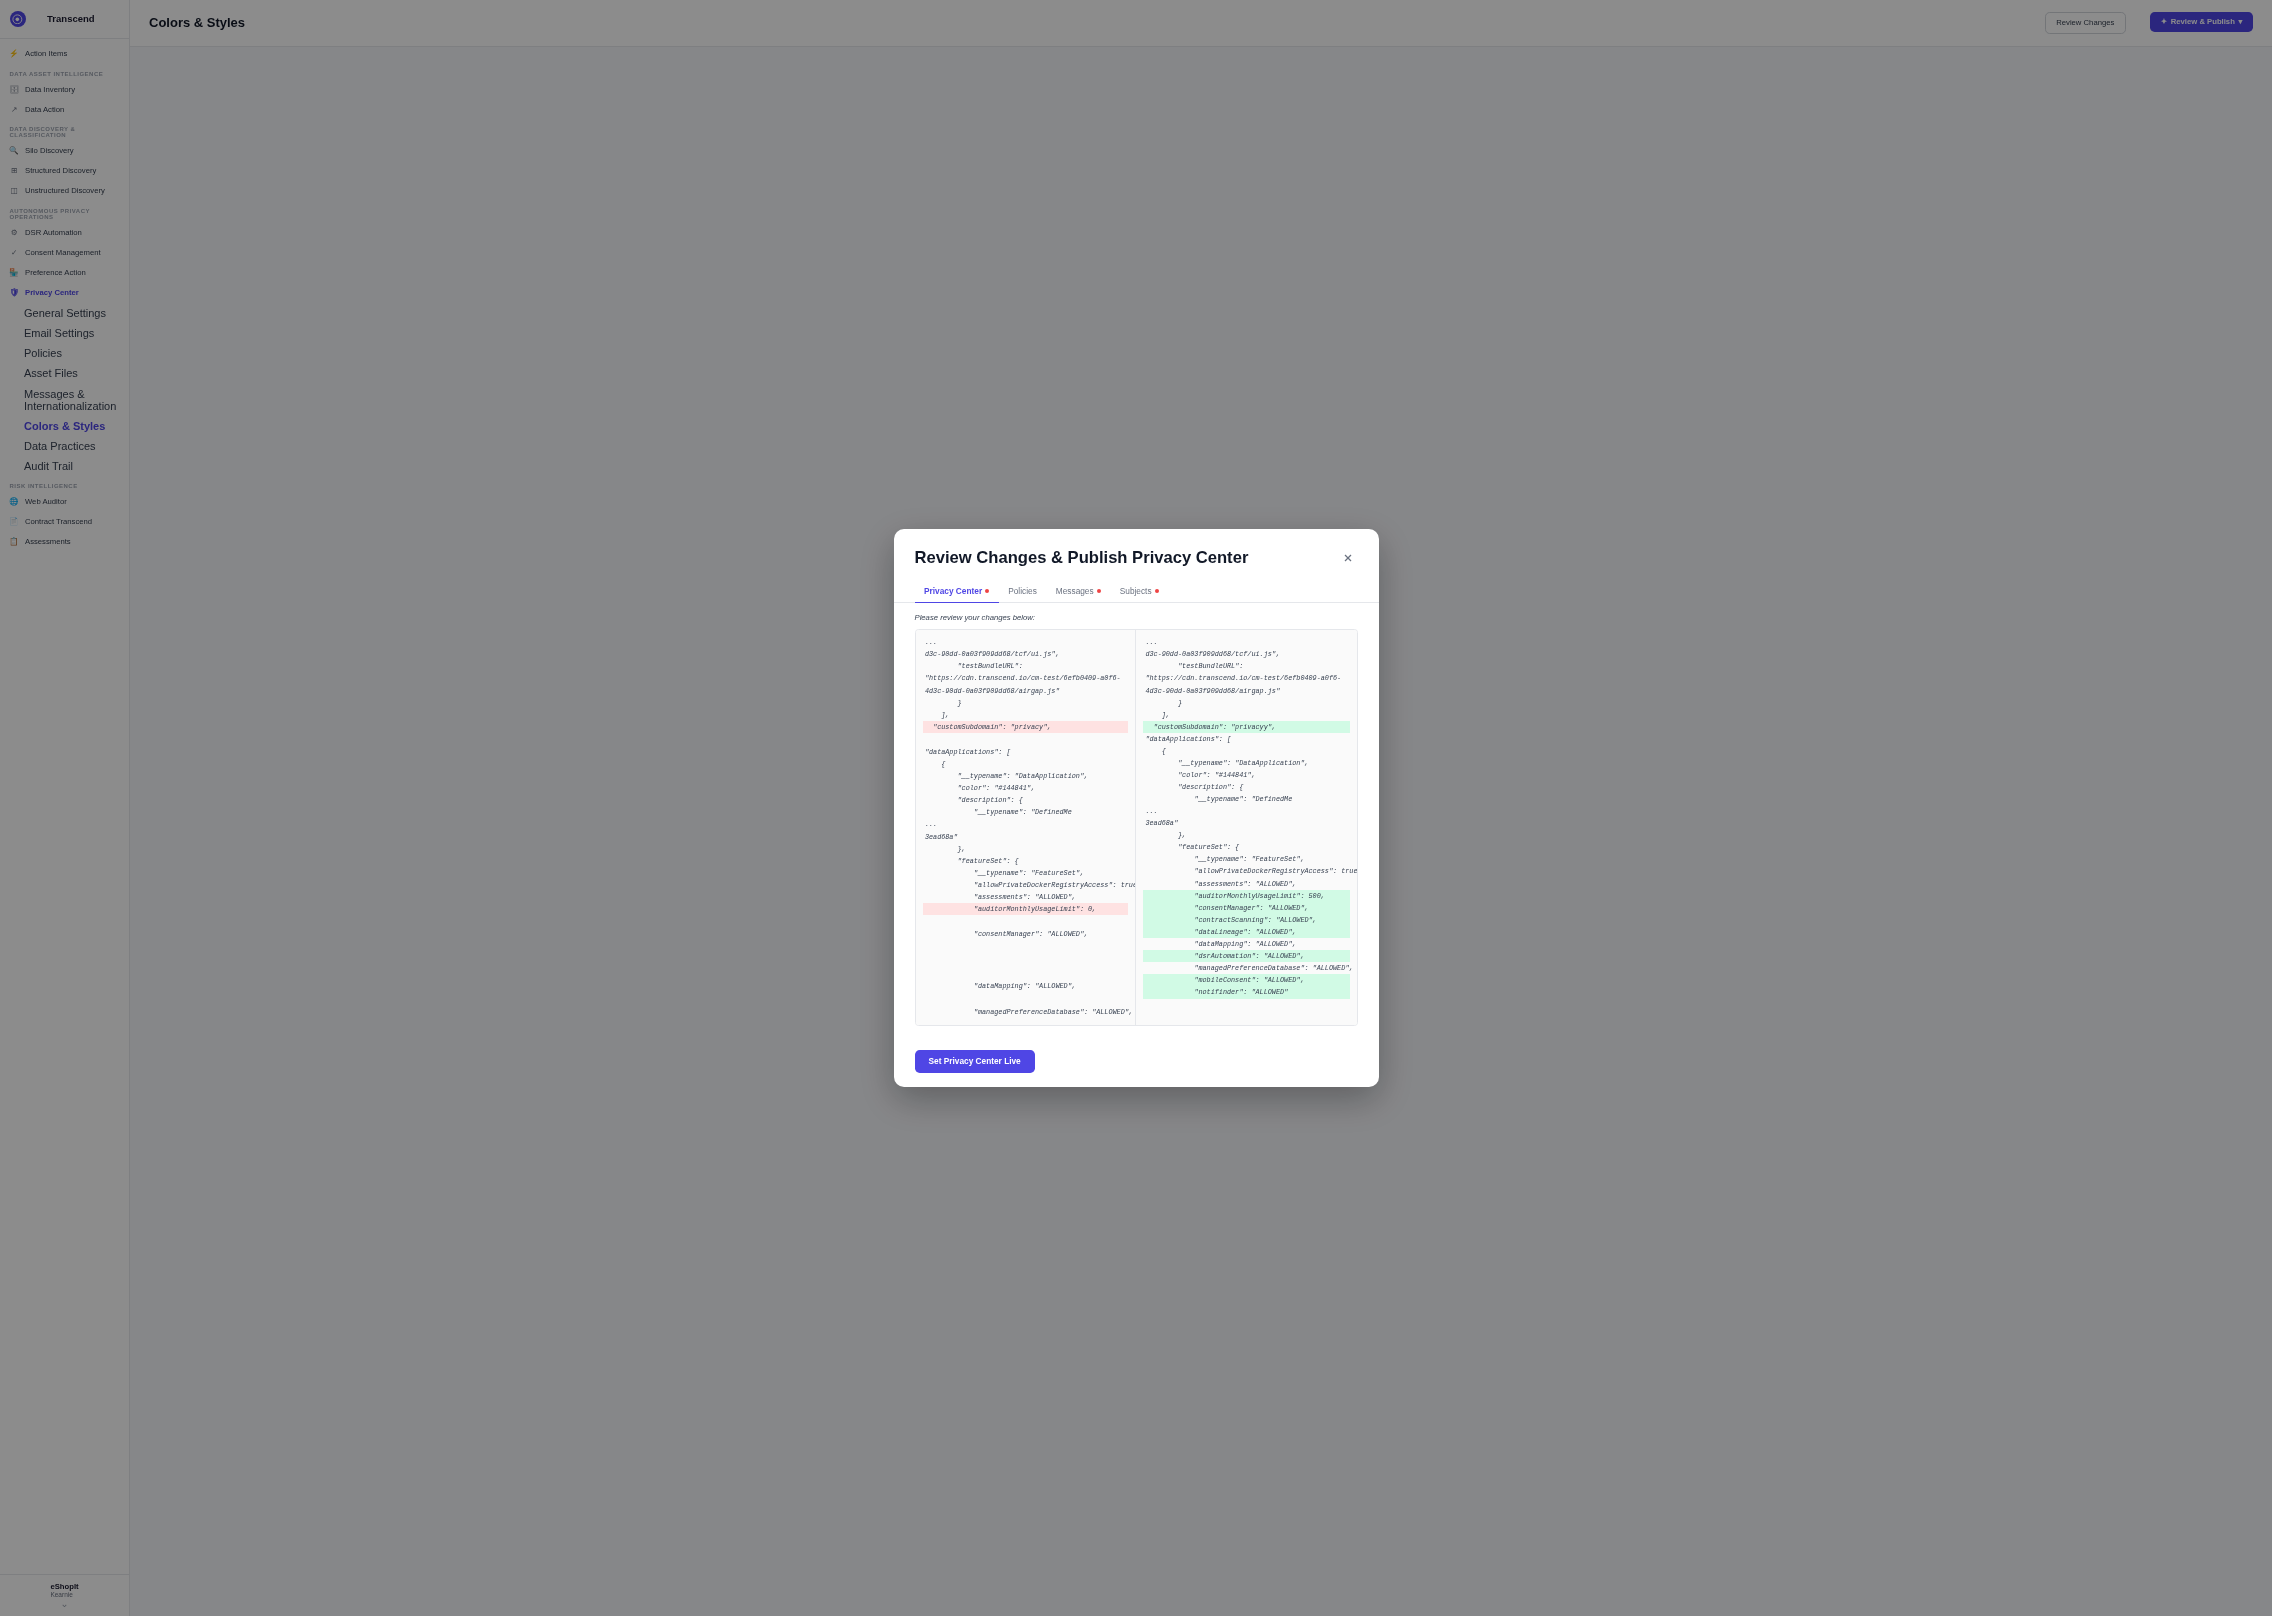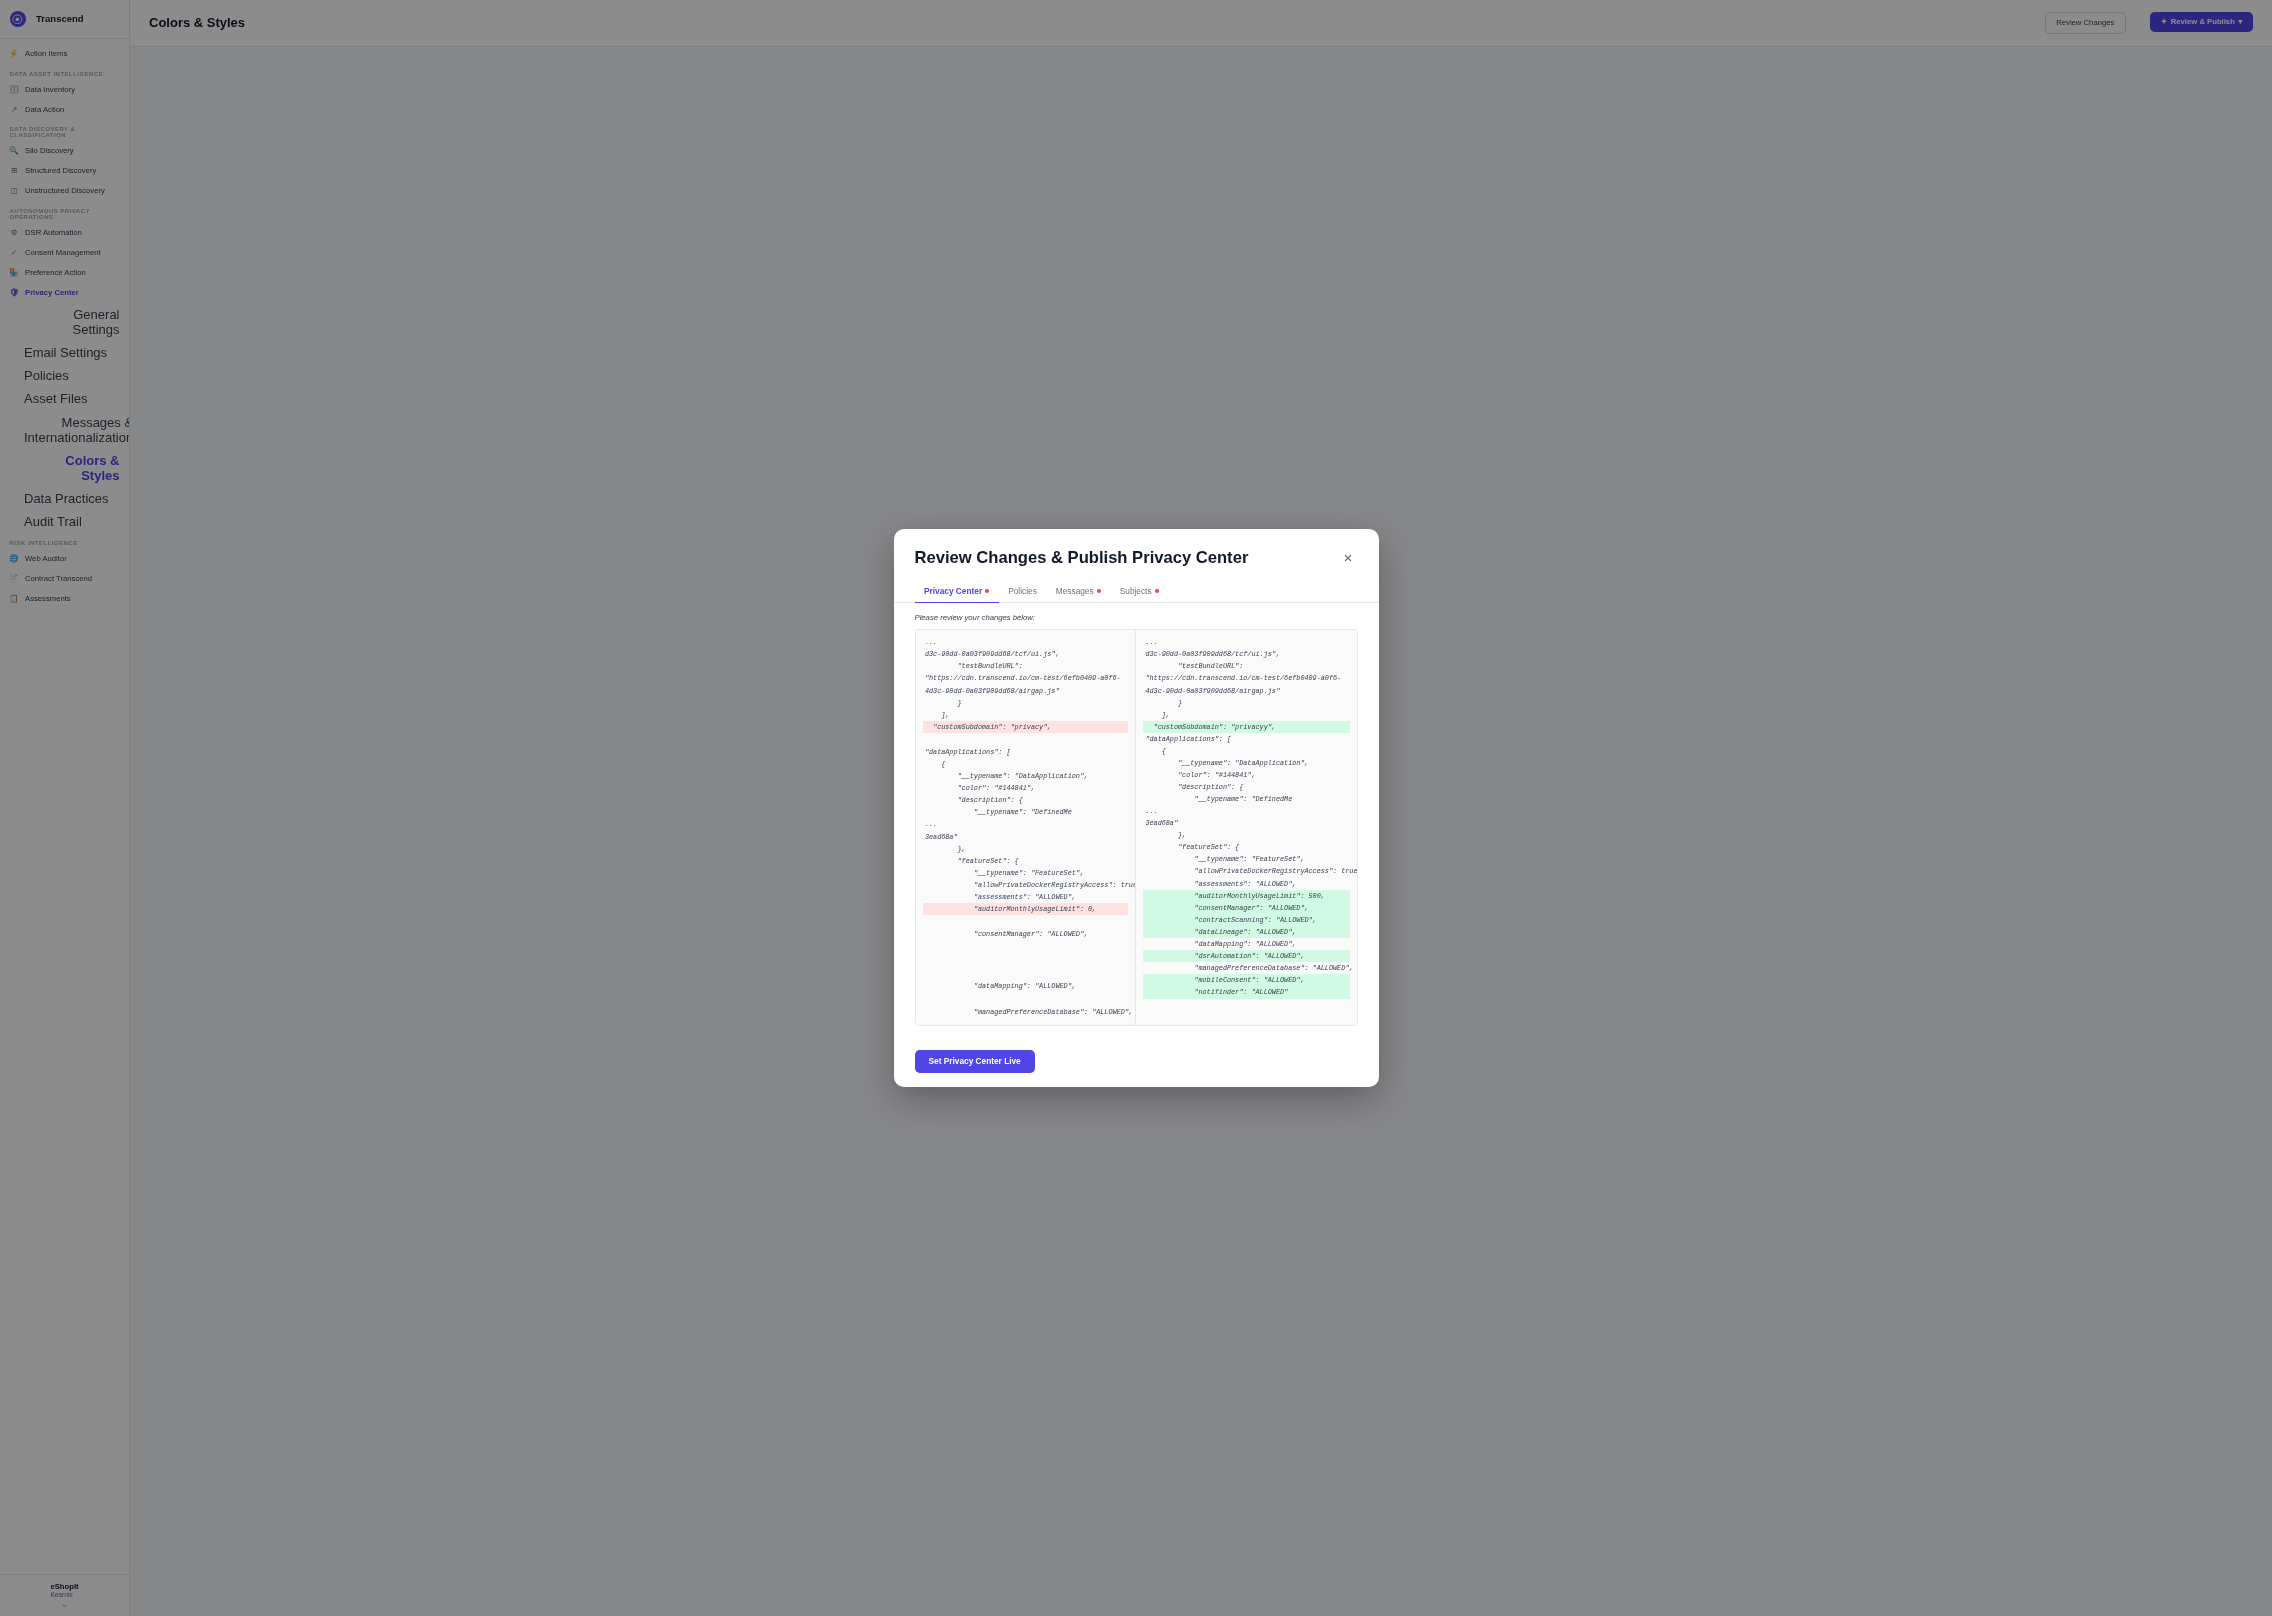--- a/index.html
+++ b/index.html
@@ -12,21 +12,21 @@
       background: #fff;
       border-right: 0.6px solid #e5e7eb;
       display: flex;
       flex-direction: column;
       height: 100vh;
       overflow-y: auto;
     }
     .sidebar-logo {
       display: flex;
       align-items: center;
-      gap: 10px;
+      gap: 21px;
       padding: 10.7px 9.5px;
       border-bottom: 0.6px solid #e5e7eb;
     }
     .sidebar-logo-icon {
       width: 16.6px; height: 16.6px;
       background: #4f46e5;
       border-radius: 50%;
       display: flex; align-items: center; justify-content: center;
       color: #fff; font-size: 7.7px; font-weight: bold;
     }
@@ -41,21 +41,21 @@
     .nav-item.active { color: #4f46e5; font-weight: 600; }
     .nav-item .icon { width: 9.5px; height: 9.5px; display: flex; align-items: center; justify-content: center; color: #6b7280; }
     .nav-item.active .icon { color: #4f46e5; }
     .nav-section-label {
       font-size: 6px; font-weight: 700; color: #9ca3af;
       letter-spacing: 0.08em; padding: 7px 9.5px 2.4px; text-transform: uppercase;
     }
     .nav-subitem {
       display: flex; align-items: center;
       padding: 4.1px 9.5px 4.1px 24px;
-      font-size: 13px; color: #374151; cursor: pointer; text-align: right;
+      font-size: 11px; color: #374151; cursor: pointer;
     }
     .nav-subitem.active { color: #4f46e5; font-weight: 600; }
     .sidebar-footer {
       border-top: 0.6px solid #e5e7eb;
       padding: 7px 25px;
       display: flex; align-items: center; justify-content: space-between; flex-direction: column;
     }
     .sidebar-footer-user { display: flex; flex-direction: column; }
     .sidebar-footer-name { font-size: 7.7px; font-weight: 600; color: #1a1a2e; }
     .sidebar-footer-sub { font-size: 6.5px; color: #6b7280; }

